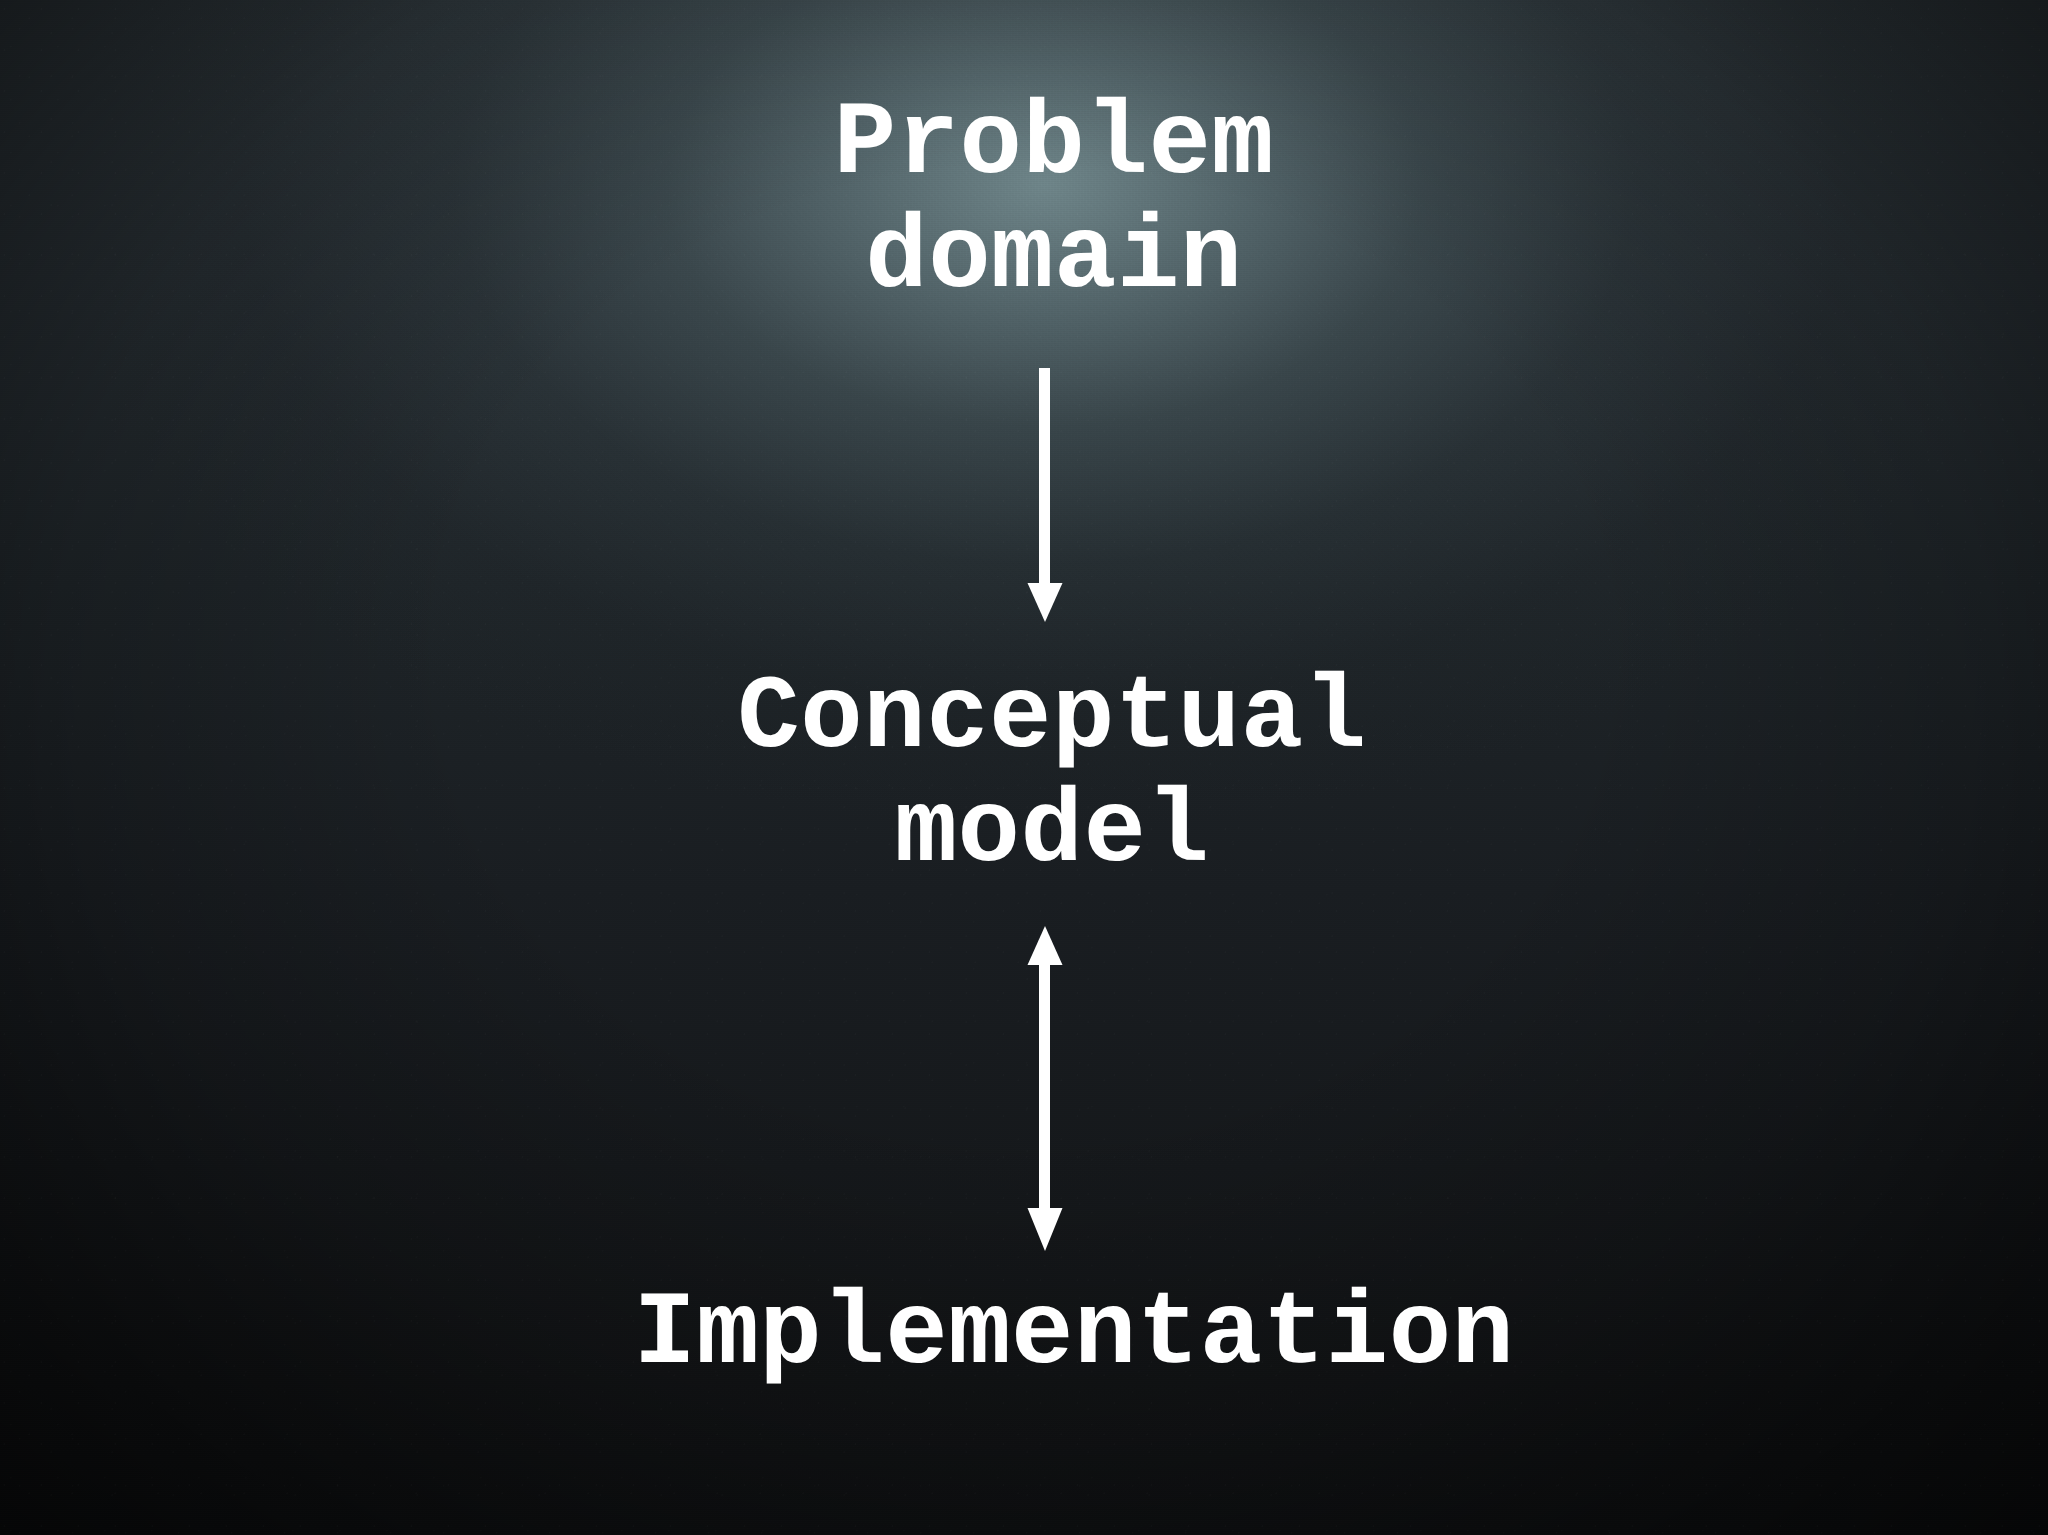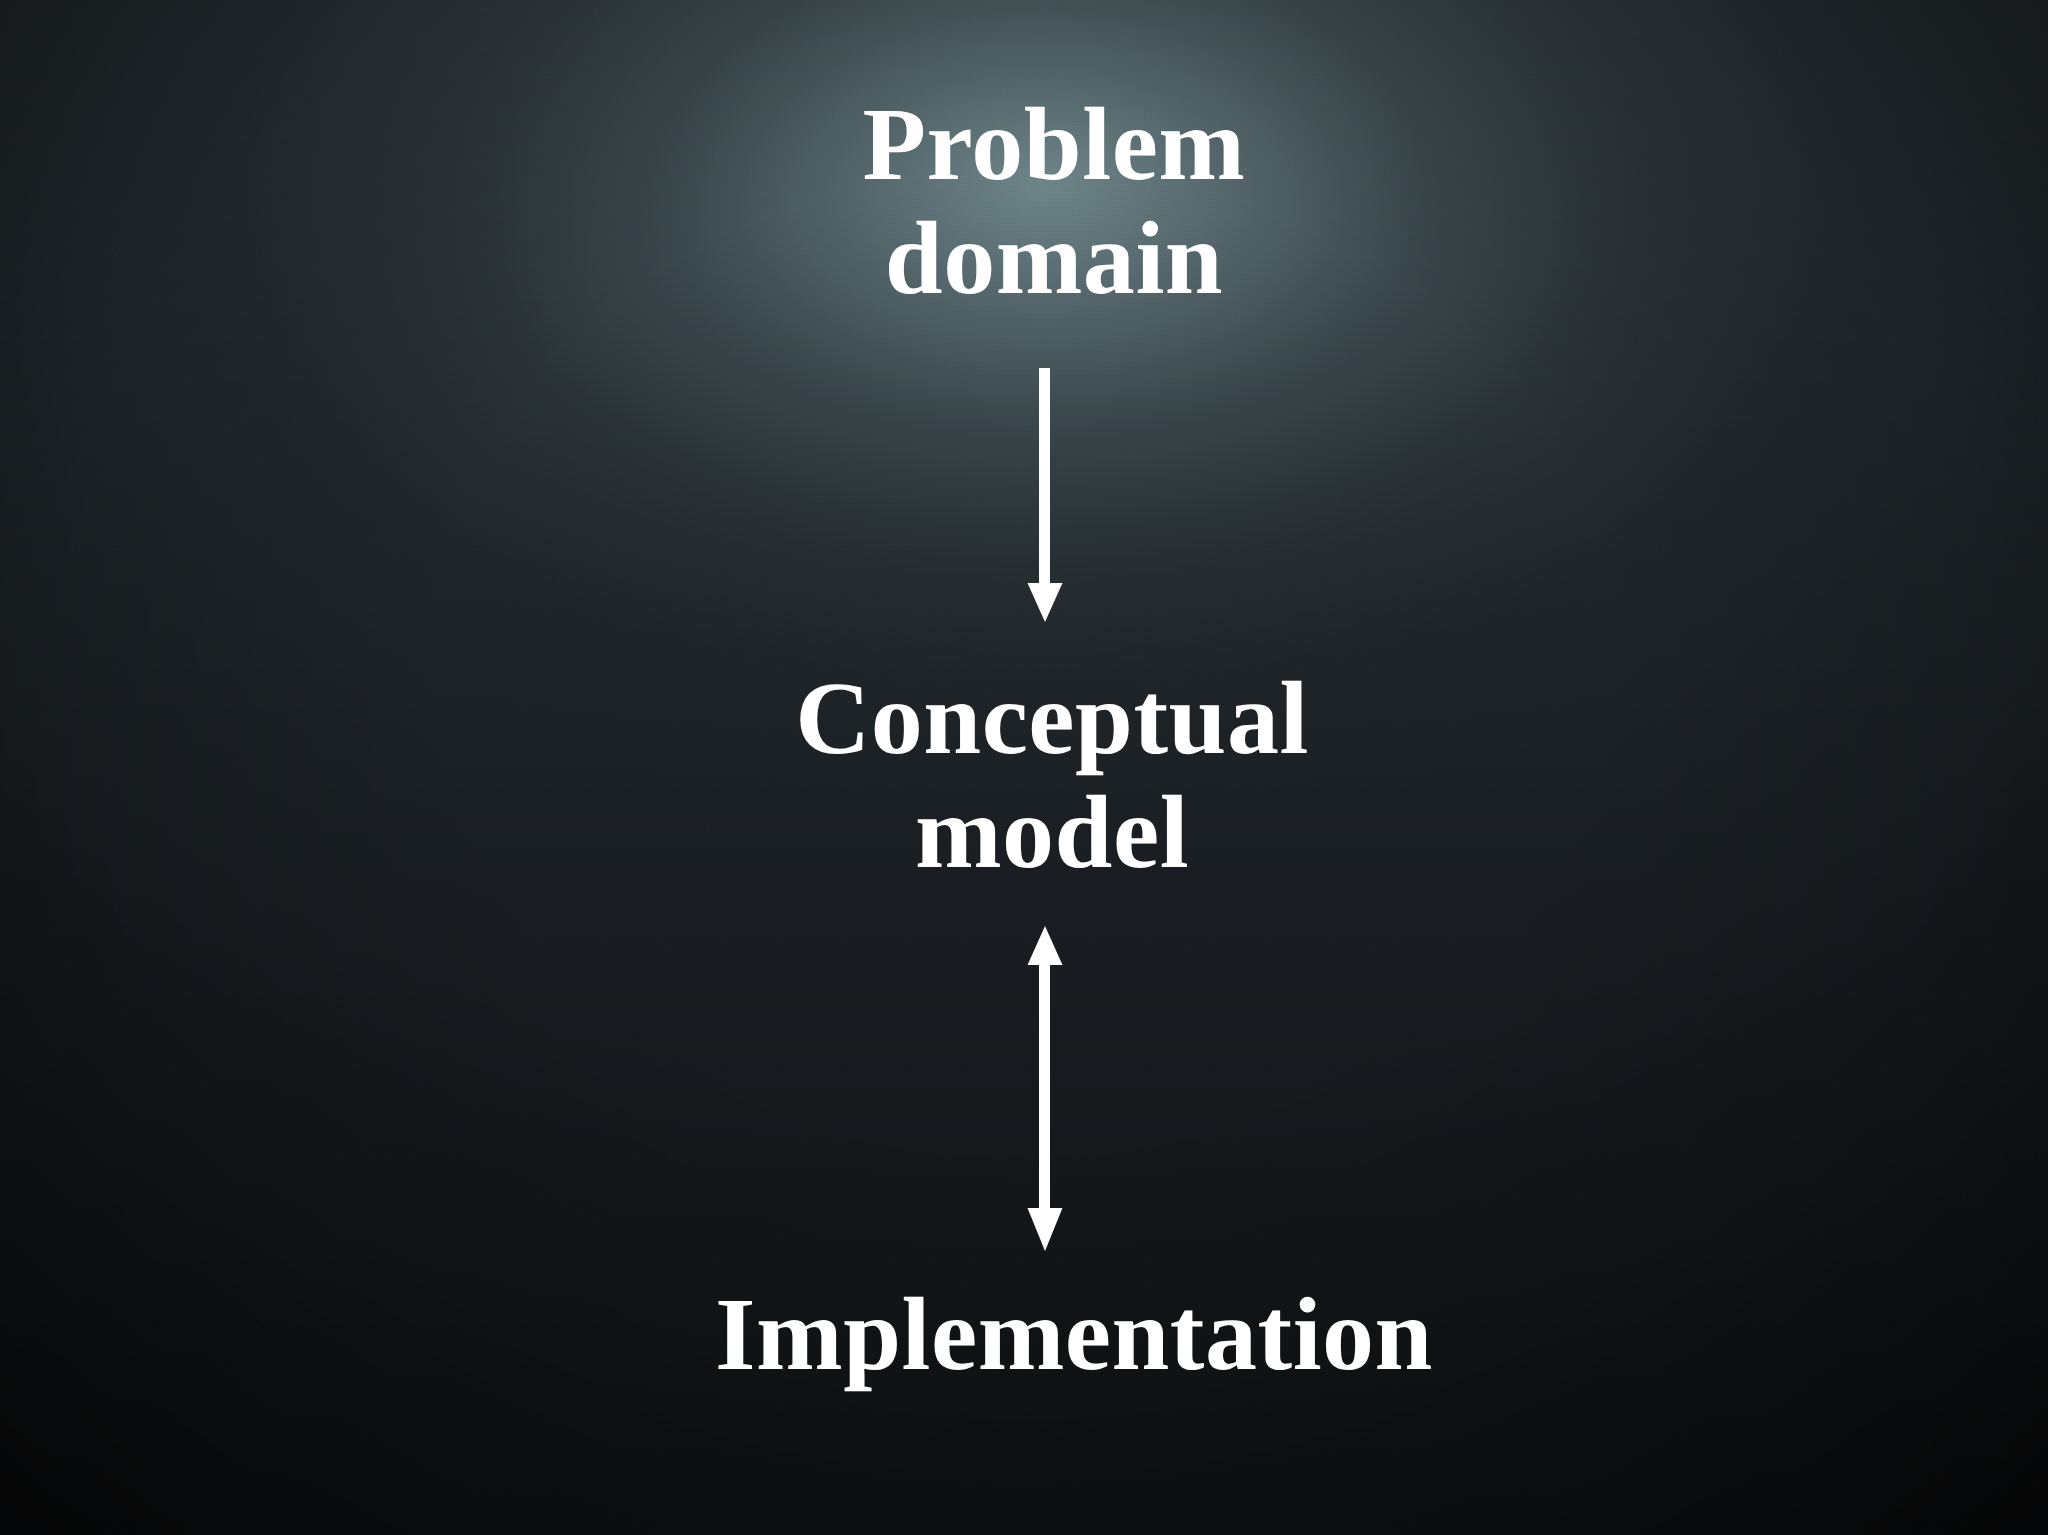--- a/index.html
+++ b/index.html
@@ -7,21 +7,21 @@
     margin: 0;
     padding: 0;
     background: #0d0f11;
   }
   #slide {
     position: relative;
     width: 2048px;
     height: 1535px;
     overflow: hidden;
     background-color: #16191c;
-    font-family: Liberation Serif, serif;
+    font-family: Liberation Mono, monospace;
     -webkit-font-smoothing: antialiased;
   }
   
   .bg-base {
     position: absolute;
     inset: 0;
     background:
       linear-gradient(to bottom,
         #2c3439 0%,
         #262d32 18%,

